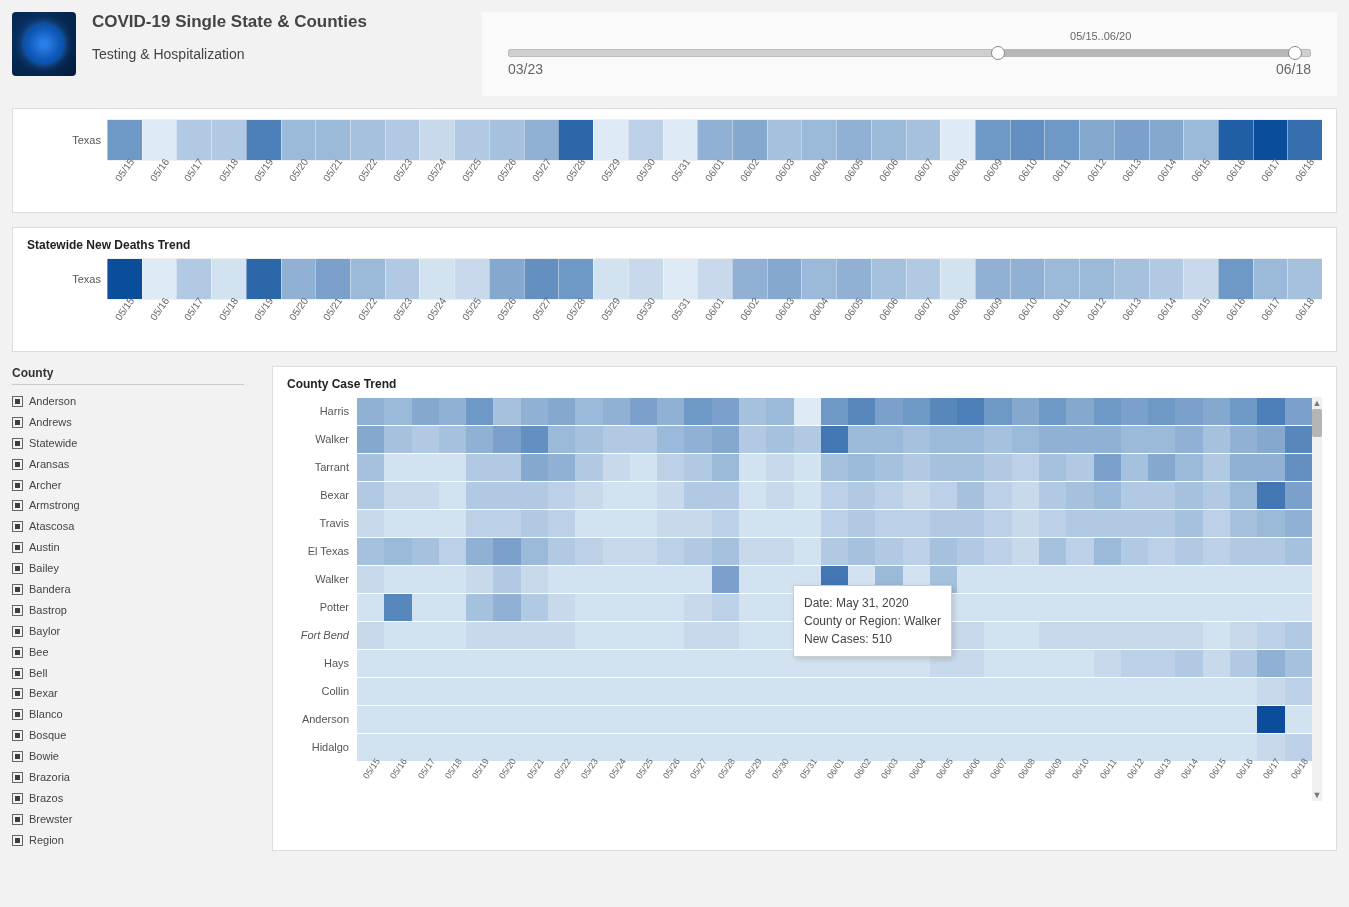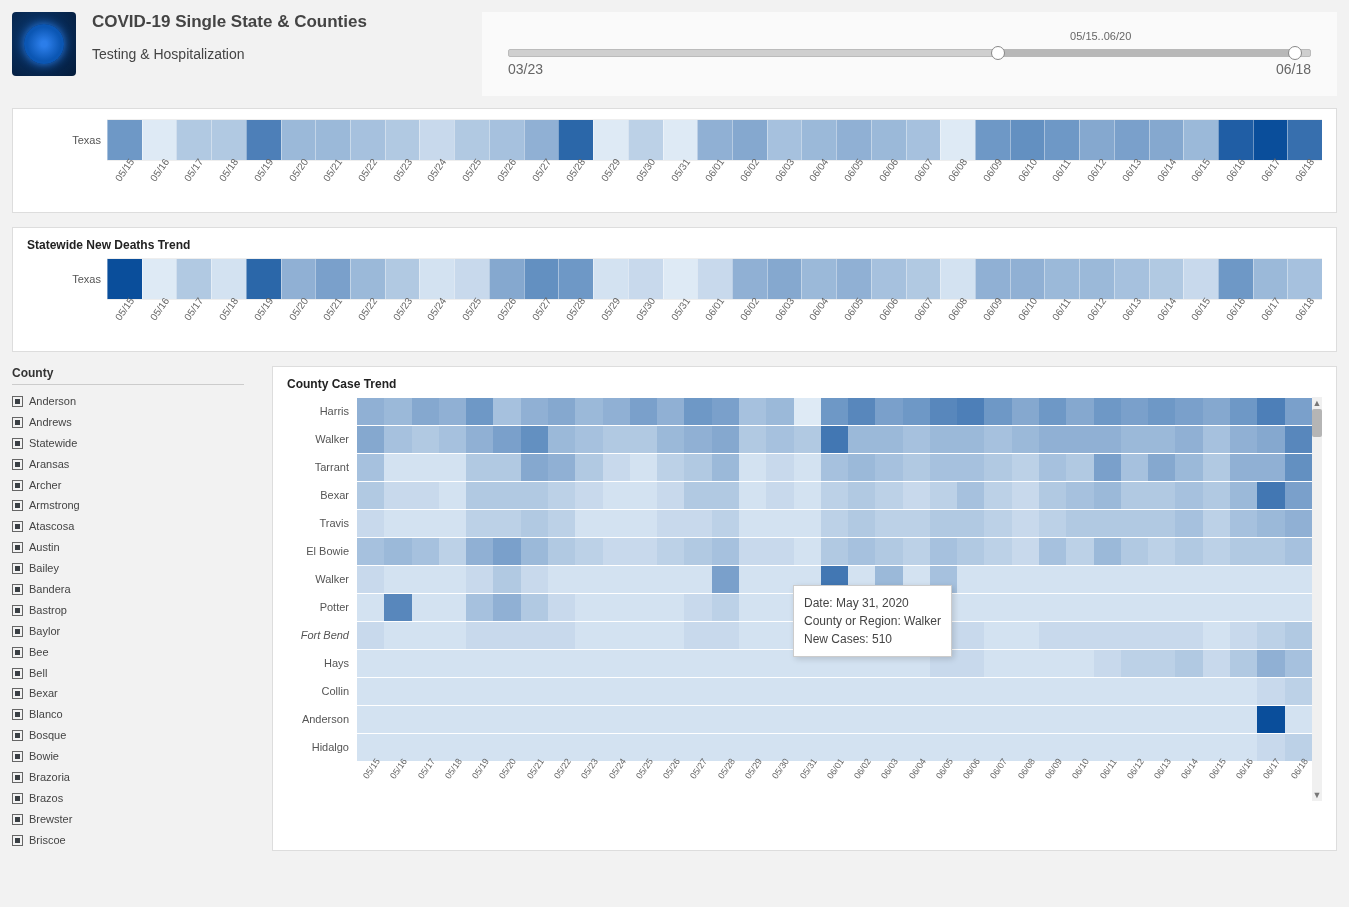--- a/index.html
+++ b/index.html
@@ -418,21 +418,21 @@
         <div class="filter-item">
           <span class="cbx on"></span>
           <span>Brazos</span>
         </div>
         <div class="filter-item">
           <span class="cbx on"></span>
           <span>Brewster</span>
         </div>
         <div class="filter-item">
           <span class="cbx on"></span>
-          <span>Briscoe</span>
+          <span>Region</span>
         </div>
       </div>
   </div>
 
   <div class="county-panel">
     <div class="panel-title">County Case Trend</div>
 
     <div class="ct-scroll-wrap">
       <div class="ct-main">
         <div class="ct-grid">
@@ -631,21 +631,21 @@
                   <div class="ct-cell" style="background: rgb(177, 201, 226);"></div>
                   <div class="ct-cell" style="background: rgb(177, 201, 226);"></div>
                   <div class="ct-cell" style="background: rgb(166, 193, 222);"></div>
                   <div class="ct-cell" style="background: rgb(188, 209, 231);"></div>
                   <div class="ct-cell" style="background: rgb(166, 193, 222);"></div>
                   <div class="ct-cell" style="background: rgb(155, 185, 217);"></div>
                   <div class="ct-cell" style="background: rgb(144, 176, 212);"></div>
                 </div>
               </div>
               <div class="ct-row" style="position: relative;">
-                <div class="ct-row-label">El Bowie</div>
+                <div class="ct-row-label">El Texas</div>
                 <div class="ct-row-cells">
                   <div class="ct-cell" style="background: rgb(166, 193, 222);"></div>
                   <div class="ct-cell" style="background: rgb(155, 185, 217);"></div>
                   <div class="ct-cell" style="background: rgb(166, 193, 222);"></div>
                   <div class="ct-cell" style="background: rgb(188, 209, 231);"></div>
                   <div class="ct-cell" style="background: rgb(144, 176, 212);"></div>
                   <div class="ct-cell" style="background: rgb(122, 160, 203);"></div>
                   <div class="ct-cell" style="background: rgb(155, 185, 217);"></div>
                   <div class="ct-cell" style="background: rgb(177, 201, 226);"></div>
                   <div class="ct-cell" style="background: rgb(188, 209, 231);"></div>

